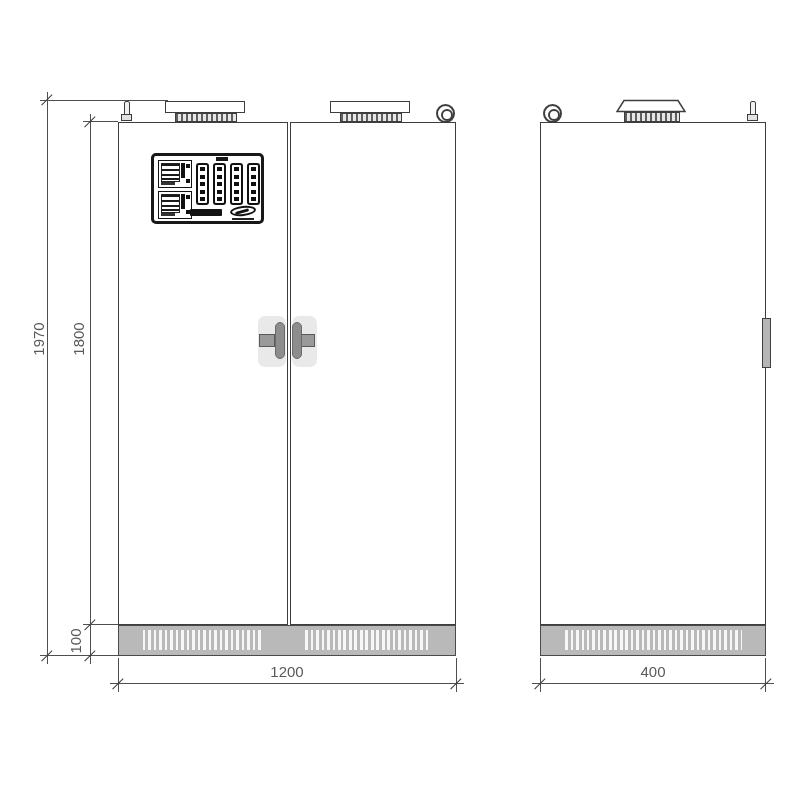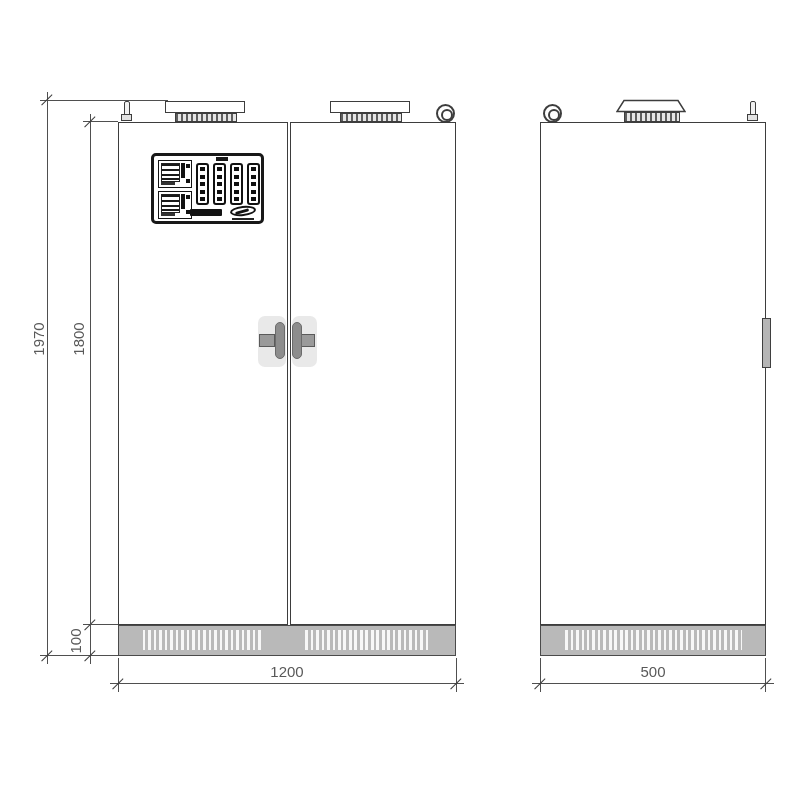--- a/index.html
+++ b/index.html
@@ -174,16 +174,16 @@
     <div class="tick" style="left:456px;top:684px;"></div>
     <div class="dimtext" style="left:287px;top:671px;">1200</div>
   </div>
 
   <div>
     <div class="abs dline" style="left:539.5px;top:658px;width:1.2px;height:34px;"></div>
     <div class="abs dline" style="left:765px;top:658px;width:1.2px;height:34px;"></div>
     <div class="abs dline" style="left:532px;top:683px;width:242px;height:1.2px;"></div>
     <div class="tick" style="left:540px;top:684px;"></div>
     <div class="tick" style="left:766px;top:684px;"></div>
-    <div class="dimtext" style="left:653px;top:671px;">500</div>
+    <div class="dimtext" style="left:653px;top:671px;">400</div>
   </div>
 
 </div>
 
 </body></html>

